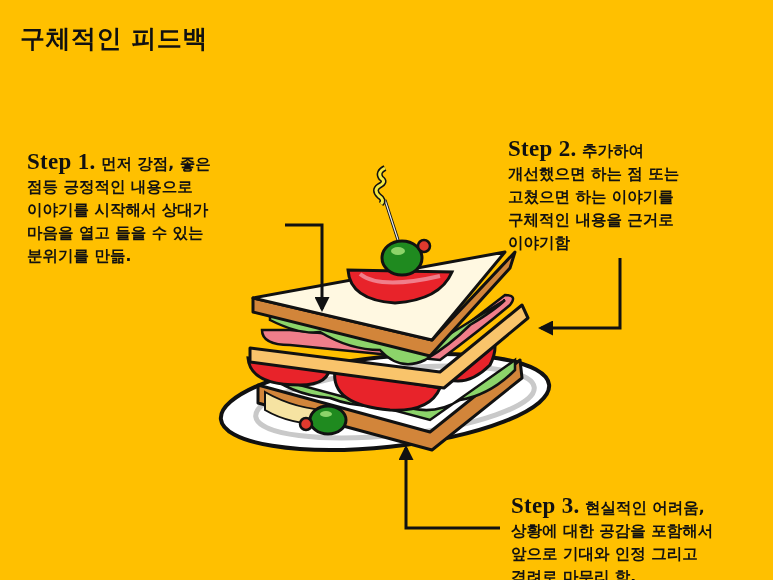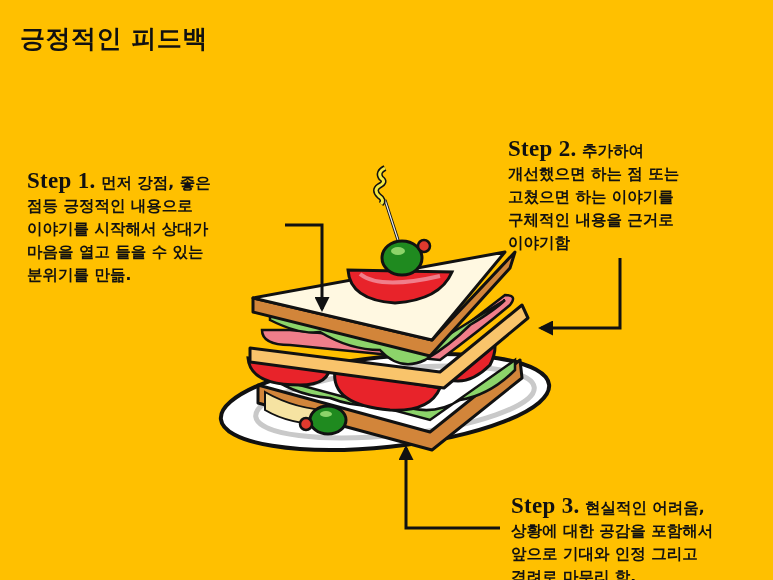--- a/index.html
+++ b/index.html
@@ -17,29 +17,29 @@
     }
     .step {
       position: absolute;
       font-size: 15.5px; font-weight: bold; line-height: 23px;
       white-space: pre-line;
     }
     .step .lbl {
       font-family: Liberation Serif, serif;
       font-size: 23px; font-weight: bold; letter-spacing: 0.3px;
     }
-    #step1 { left: 27px; top: 169px; width: 250px; }
+    #step1 { left: 27px; top: 150px; width: 250px; }
     #step2 { left: 508px; top: 137px; width: 240px; }
     #step3 { left: 511px; top: 494px; width: 262px; }
     svg.art { position: absolute; left: 0; top: 0; }
   </style>
 </head>
 <body>
 
-<div class="title">긍정적인 피드백</div>
+<div class="title">구체적인 피드백</div>
 
 <div class="step" id="step1"><span class="lbl">Step 1.</span><span> 먼저 강점, 좋은
 점등 긍정적인 내용으로
 이야기를 시작해서 상대가
 마음을 열고 들을 수 있는
 분위기를 만듦.</span></div>
 
 <div class="step" id="step2"><span class="lbl">Step 2.</span><span> 추가하여
 개선했으면 하는 점 또는
 고쳤으면 하는 이야기를

